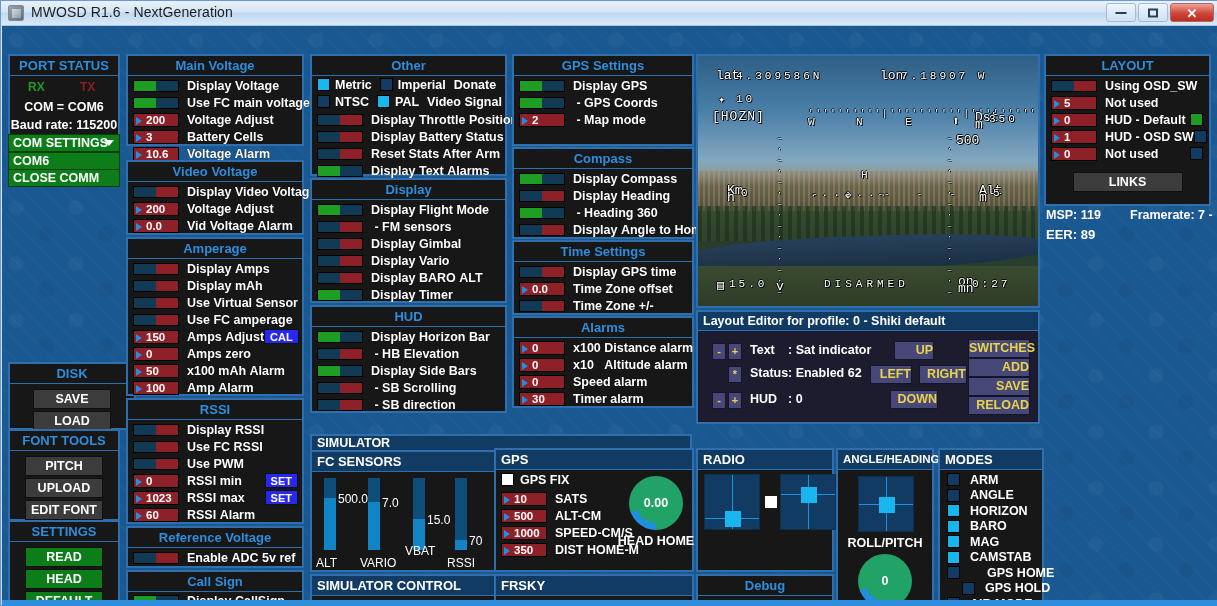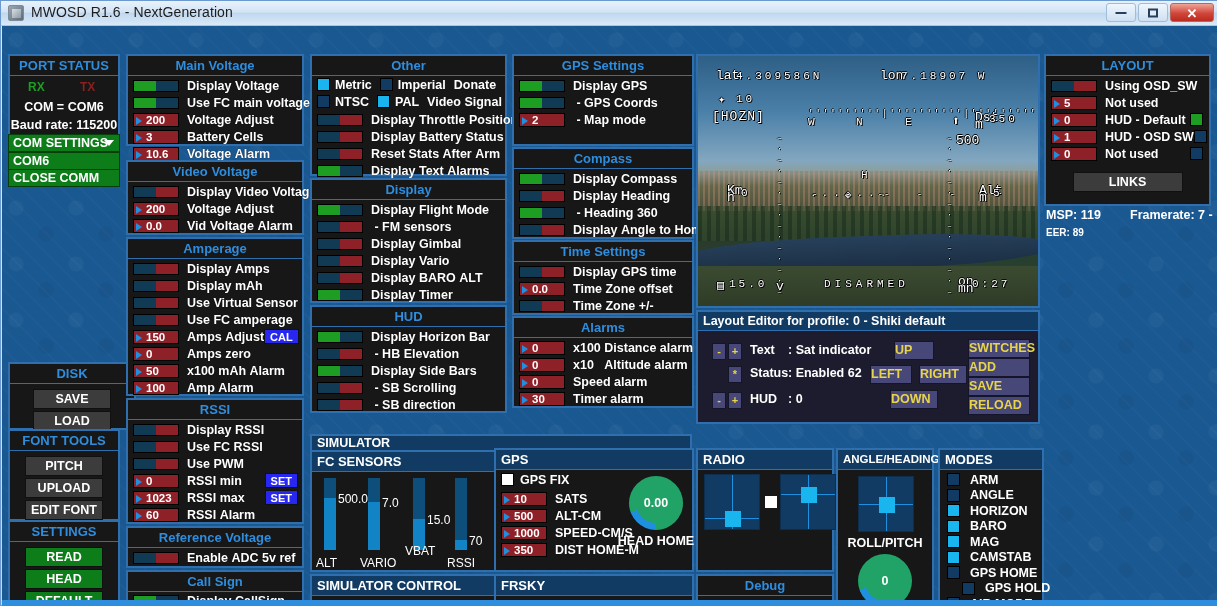--- a/index.html
+++ b/index.html
@@ -149,30 +149,30 @@
      background: repeating-linear-gradient(90deg, rgba(30,52,30,0.7) 0 4px, rgba(52,78,44,0.5) 4px 9px);}
   .osd { position:absolute; color:#fff; font-family:"Liberation Mono", monospace;
      font-size:11px; letter-spacing:3px; text-shadow:1px 1px 0 #000,-1px 0 0 #000,0 -1px 0 #000; }
   .osd.sm { font-size:13px; letter-spacing:0; line-height:7px; }
 
   #layoutedit { position:absolute; left:694px; top:284px; width:344px; height:114px;
      border:2px solid #2f6fae; background:#1c1c2e; }
   #le-head { height:19px; background:#123b63; color:#fff; font-weight:bold; font-size:12.5px;
      padding-left:5px; line-height:18px; border-bottom:1px solid #2f6fae; }
   .lebtn { background:#484878; border:1px solid #14142a; color:#e8d44a; font-weight:bold;
-     font-size:12.5px; text-align:left; position:absolute; line-height:17px; height:19px; }
+     font-size:12.5px; text-align:right; position:absolute; line-height:17px; height:19px; }
   .lepm { background:#484878; border:1px solid #14142a; color:#e8d44a; font-weight:bold;
      font-size:11px; text-align:center; position:absolute; width:14px; height:17px; line-height:15px;}
   .letxt { position:absolute; color:#fff; font-weight:bold; font-size:12.5px; }
 
   
   #layoutp { left:1042px; top:28px; width:167px; height:152px; }
   #msp { position:absolute; left:1044px; top:182px; color:#fff; font-weight:bold; font-size:12.5px; }
   #fr  { position:absolute; left:1128px; top:182px; color:#fff; font-weight:bold; font-size:12.5px; }
-  #eer { position:absolute; left:1044px; top:201px; color:#fff; font-weight:bold; font-size:10px; }
+  #eer { position:absolute; left:1044px; top:201px; color:#fff; font-weight:bold; font-size:13px; }
 
   
   #simlabel { position:absolute; left:308px; top:408px; width:382px; height:18px;
      background:#123b63; border:2px solid #2f6fae; border-bottom:none; color:#fff;
      font-weight:bold; font-size:12.5px; padding-left:5px; line-height:15px; }
   #fcsensors { left:308px; top:424px; width:190px; height:122px; }
   #simctrl   { left:308px; top:548px; width:190px; height:52px; }
   #gpsbox    { left:492px; top:422px; width:200px; height:124px; }
   #frsky     { left:492px; top:548px; width:200px; height:52px; }
   #radio     { left:694px; top:422px; width:138px; height:124px; }
@@ -926,21 +926,21 @@
           <div class="radiorow" style="height:15.5px;padding-left:7px;">
             <span class="sq on"></span>
             <span style="margin-left:5px;">MAG</span>
           </div>
           <div class="radiorow" style="height:15.5px;padding-left:7px;">
             <span class="sq on"></span>
             <span style="margin-left:5px;">CAMSTAB</span>
           </div>
           <div class="radiorow" style="height:15.5px;padding-left:7px;">
             <span class="sq off"></span>
-            <span style="margin-left:5px;">GPS&nbsp;HOME</span>
+            <span style="margin-left:22px;">GPS&nbsp;HOME</span>
           </div>
           <div class="radiorow" style="height:15.5px;padding-left:22px;">
             <span class="sq off"></span>
             <span style="margin-left:5px;">GPS&nbsp;HOLD</span>
           </div>
           <div class="radiorow" style="height:15.5px;padding-left:7px;">
             <span class="sq off"></span>
             <span style="margin-left:5px;">AIR&nbsp;MODE</span>
           </div>
         </div>

